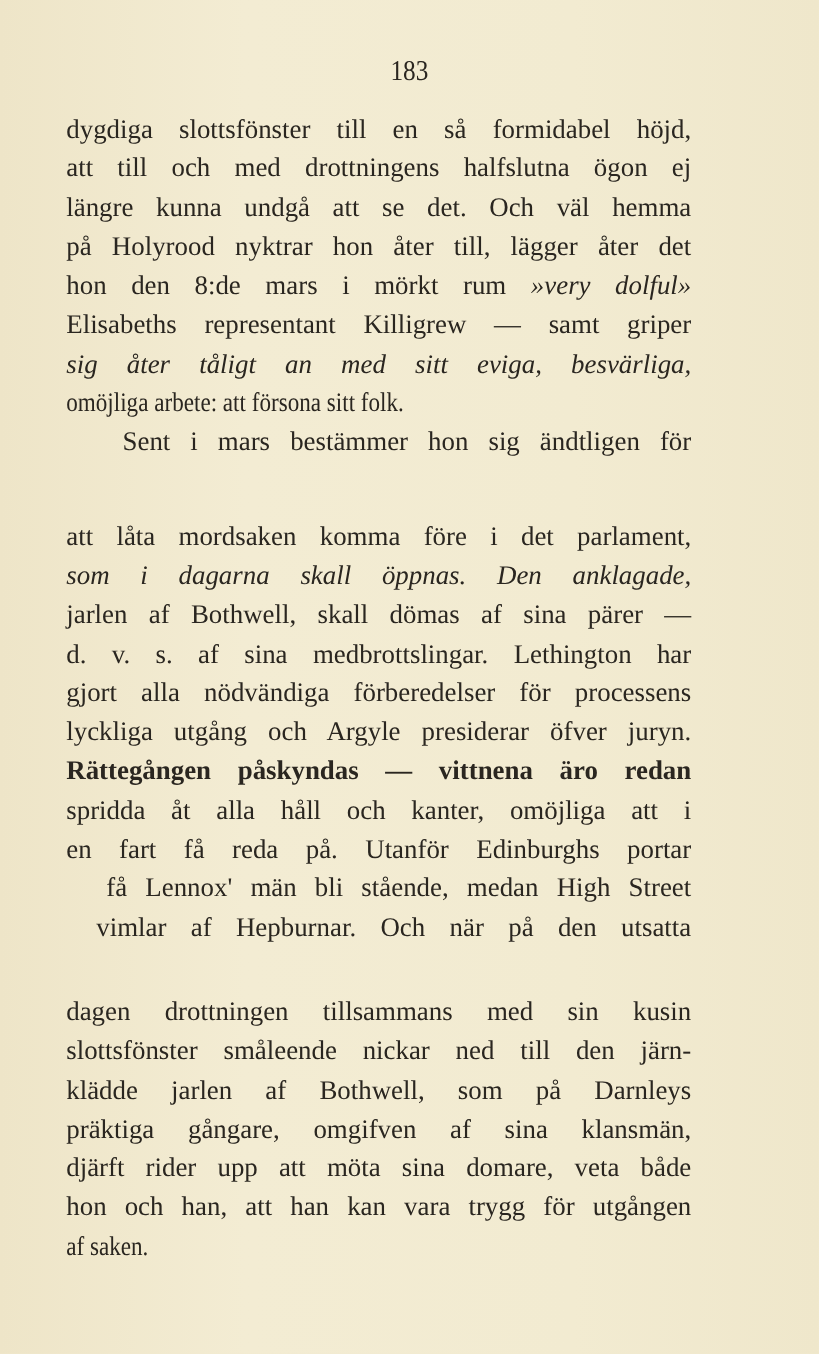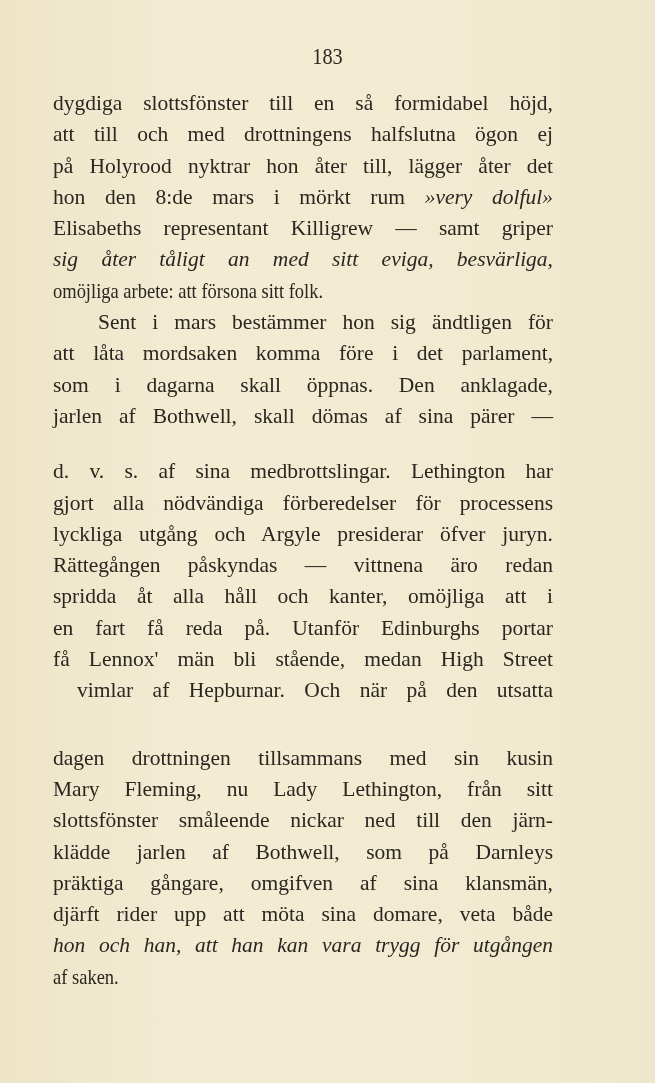--- a/index.html
+++ b/index.html
@@ -52,38 +52,38 @@
     }
   </style>
 </head>
 <body>
 
 <div class="page-number">183</div>
 
 <div class="text-block">
   <div class="line" style="display: block; width: auto;">dygdiga slottsfönster till en så formidabel höjd,</div>
   <div class="line" style="display: block; width: auto;">att till och med drottningens halfslutna ögon ej</div>
+  <div class="line" style="display: block; width: auto;">längre kunna undgå att se det.  Och väl hemma</div>
   <div class="line" style="display: block; width: auto;">på Holyrood nyktrar hon åter till, lägger åter det</div>
   <div class="line" style="display: block; width: auto;"><span>hon den 8:de mars i mörkt rum </span><span class="italic">»very dolful»</span></div>
   <div class="line" style="display: block; width: auto;">Elisabeths representant Killigrew — samt griper</div>
   <div class="line" style="display: block; width: auto; font-style: italic;">sig åter tåligt an med sitt eviga, besvärliga,</div>
   <div class="line last" style="display: block; width: auto; transform: scaleX(0.86);">omöjliga arbete: att försona sitt folk.</div>
   <div class="line indent" style="display: block; width: auto;">Sent i mars bestämmer hon sig ändtligen för</div>
-  <div class="line" style="display: block; width: auto;">att låta mordsaken komma före i det parlament,</div>
-  <div class="line" style="display: block; width: auto;">som i dagarna skall öppnas.  Den anklagade,</div>
+  <div class="line" style="display: block; width: auto; margin-top: 44px;">att låta mordsaken komma före i det parlament,</div>
+  <div class="line" style="display: block; width: auto; font-style: italic;">som i dagarna skall öppnas.  Den anklagade,</div>
   <div class="line" style="display: block; width: auto;">jarlen af Bothwell, skall dömas af sina pärer —</div>
-  <div class="line" style="display: block; width: auto; margin-top: 24px;">d. v. s. af sina medbrottslingar.  Lethington har</div>
+  <div class="line" style="display: block; width: auto;">d. v. s. af sina medbrottslingar.  Lethington har</div>
   <div class="line" style="display: block; width: auto;">gjort alla nödvändiga förberedelser för processens</div>
   <div class="line" style="display: block; width: auto;">lyckliga utgång och Argyle presiderar öfver juryn.</div>
-  <div class="line" style="display: block; width: auto;">Rättegången påskyndas — vittnena äro redan</div>
+  <div class="line" style="display: block; width: auto; font-weight: bold;">Rättegången påskyndas — vittnena äro redan</div>
   <div class="line" style="display: block; width: auto;">spridda åt alla håll och kanter, omöjliga att i</div>
   <div class="line" style="display: block; width: auto;">en fart få reda på.  Utanför Edinburghs portar</div>
-  <div class="line" style="display: block; width: auto;">få Lennox' män bli stående, medan High Street</div>
+  <div class="line" style="display: block; width: auto; margin-left: 32px;">få Lennox' män bli stående, medan High Street</div>
   <div class="line" style="display: block; width: auto; margin-left: 24px;">vimlar af Hepburnar.  Och när på den utsatta</div>
   <div class="line" style="display: block; width: auto; margin-top: 36px;">dagen drottningen tillsammans med sin kusin</div>
-  <div class="line" style="display: block; width: auto;">Mary Fleming, nu Lady Lethington, från sitt</div>
   <div class="line" style="display: block; width: auto;">slottsfönster småleende nickar ned till den järn-</div>
   <div class="line" style="display: block; width: auto;">klädde jarlen af Bothwell, som på Darnleys</div>
   <div class="line" style="display: block; width: auto;">präktiga gångare, omgifven af sina klansmän,</div>
   <div class="line" style="display: block; width: auto;">djärft rider upp att möta sina domare, veta både</div>
-  <div class="line" style="display: block; width: auto; font-style: italic;">hon och han, att han kan vara trygg för utgången</div>
+  <div class="line" style="display: block; width: auto;">hon och han, att han kan vara trygg för utgången</div>
   <div class="line last" style="display: block; width: auto; transform: scaleX(0.86);">af saken.</div>
 </div>
 
 </body></html>

